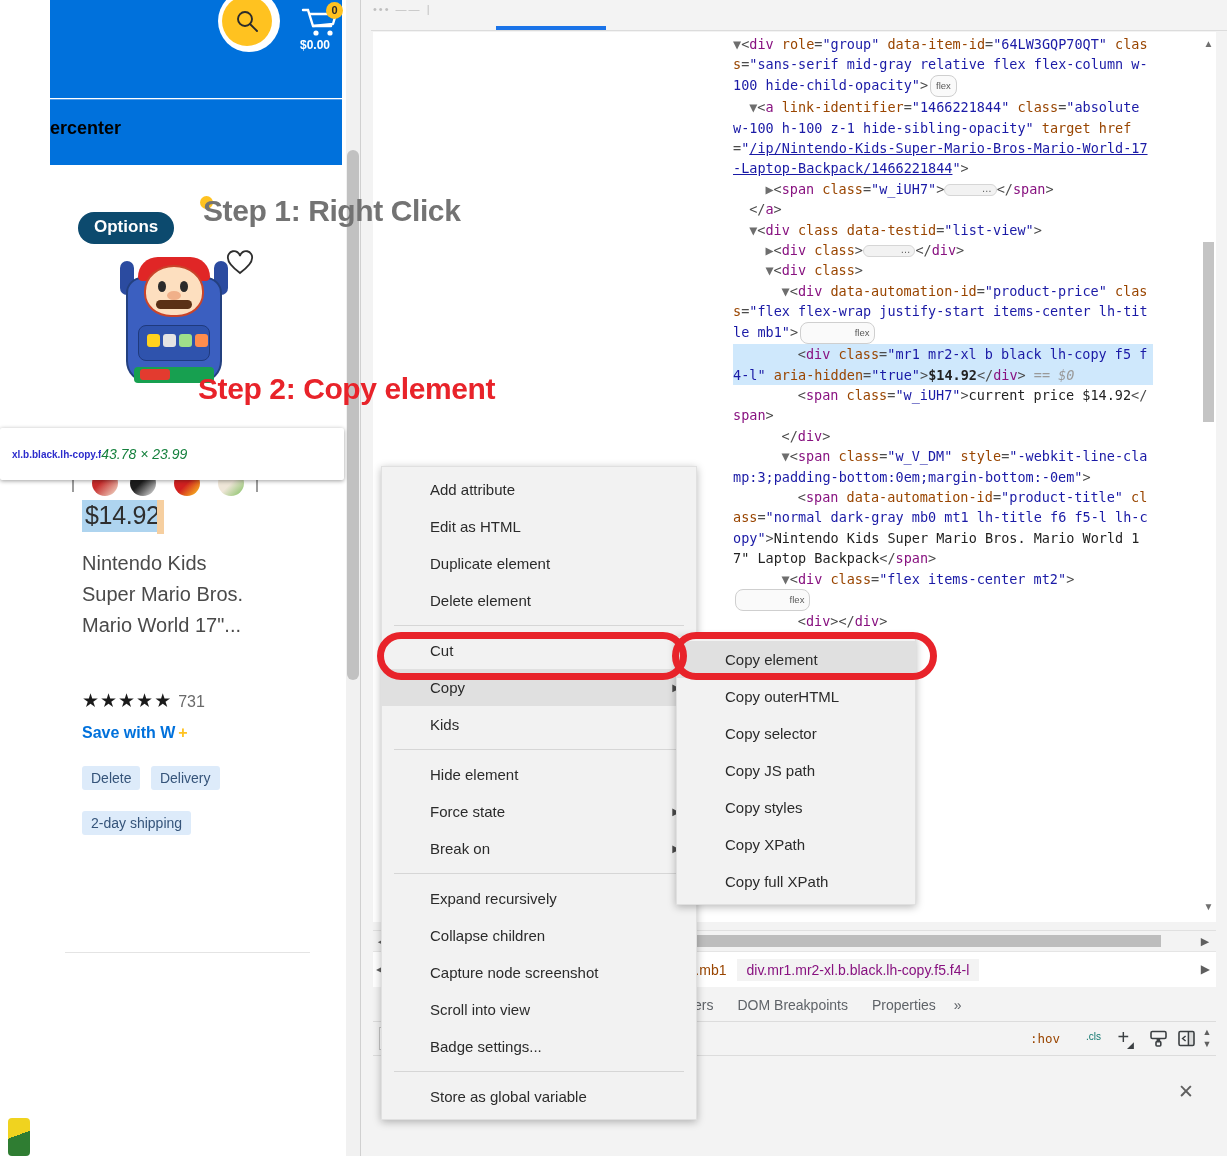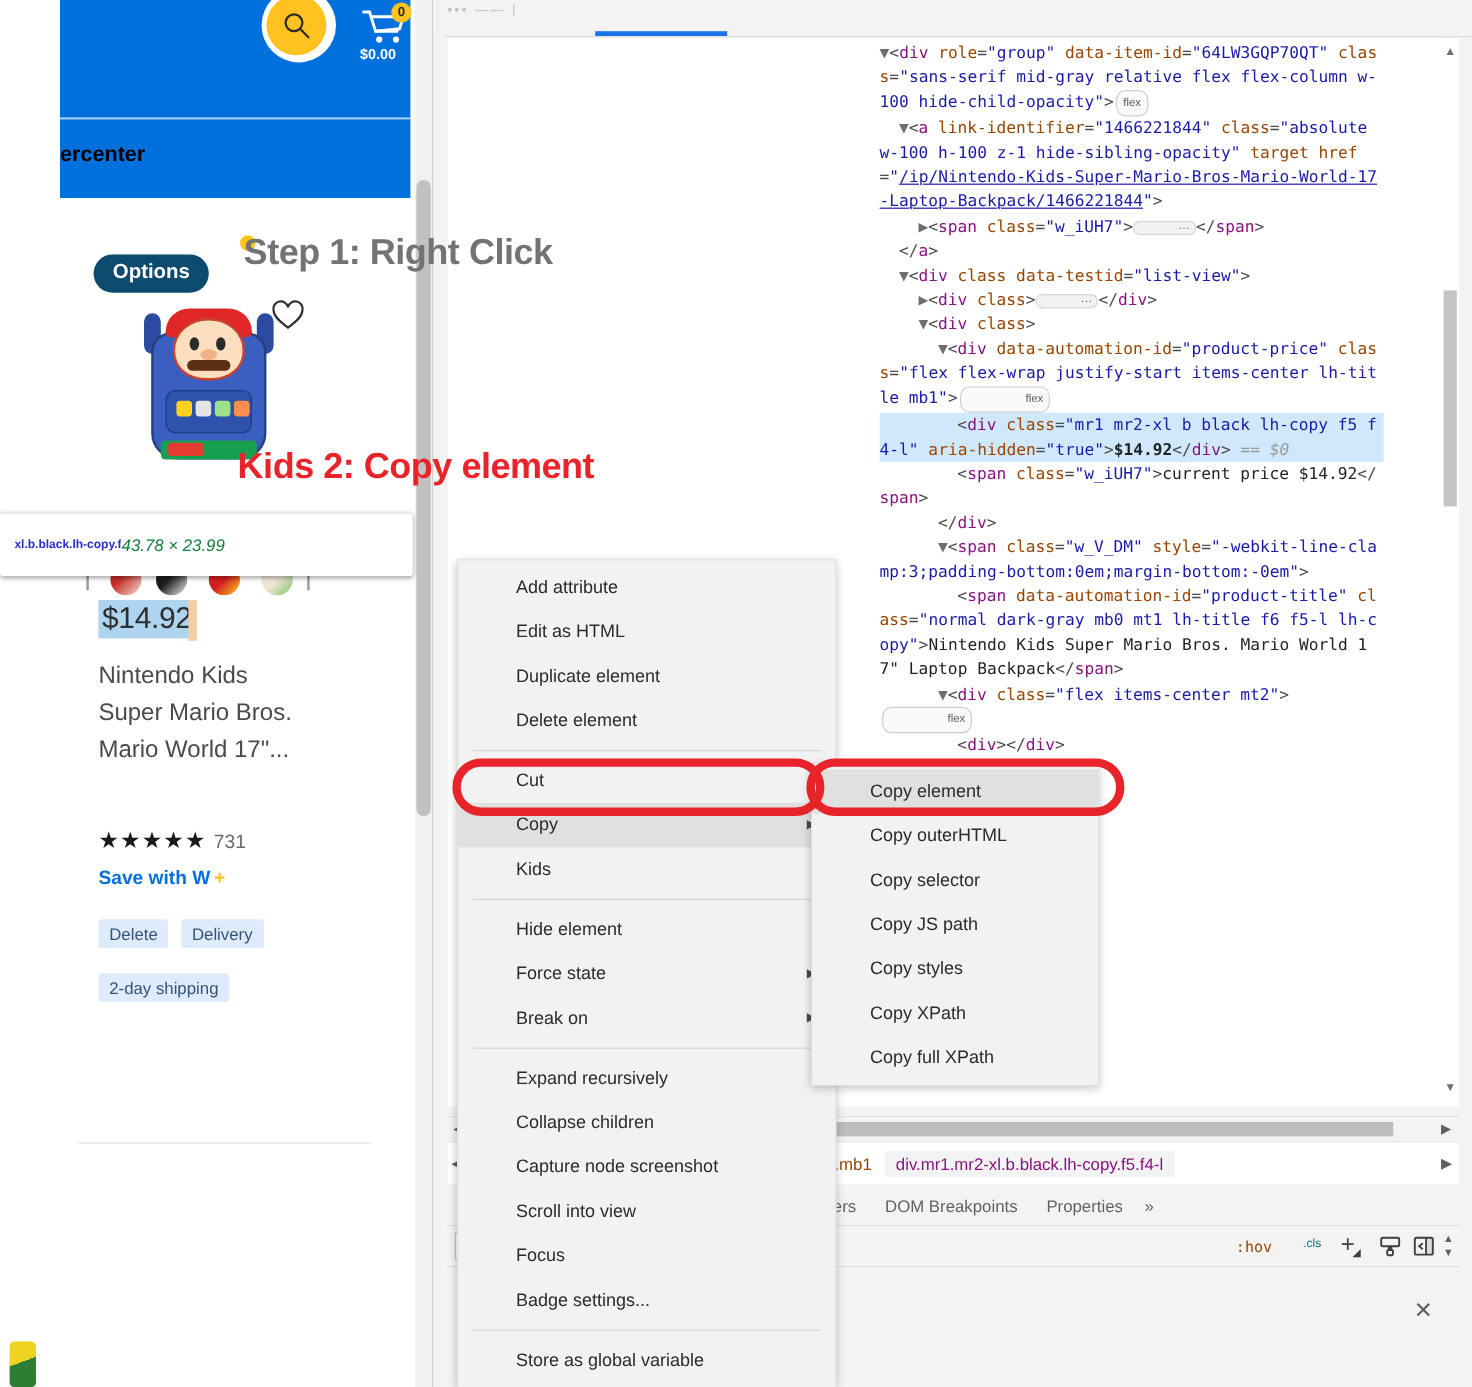--- a/index.html
+++ b/index.html
@@ -541,41 +541,40 @@
 
   <div class="styles-body">
     <div class="styles-row">
       <div class="styles-row-text">ues</div>
       <div class="styles-close">✕</div>
     </div>
   </div>
 </div>
 
 <div class="step-label" id="step1" style="color: #737373;">Step 1: Right Click</div>
-<div class="step-label" id="step2" style="color: rgb(232, 35, 42);">Kids 2: Copy element</div>
+<div class="step-label" id="step2" style="color: rgb(232, 35, 42);">Step 2: Copy element</div>
 
 <div class="ctx-menu" id="ctx-main">
     <div class="ctx-item"><span>Add attribute</span></div>
     <div class="ctx-item"><span>Edit as HTML</span></div>
     <div class="ctx-item"><span>Duplicate element</span></div>
     <div class="ctx-item"><span>Delete element</span></div>
     <div class="ctx-sep"></div>
     <div class="ctx-item"><span>Cut</span></div>
     <div class="ctx-item hl"><span>Copy</span><span class="arrow">▶</span></div>
     <div class="ctx-item"><span>Kids</span></div>
     <div class="ctx-sep"></div>
     <div class="ctx-item"><span>Hide element</span></div>
     <div class="ctx-item"><span>Force state</span><span class="arrow">▶</span></div>
     <div class="ctx-item"><span>Break on</span><span class="arrow">▶</span></div>
     <div class="ctx-sep"></div>
     <div class="ctx-item"><span>Expand recursively</span></div>
     <div class="ctx-item"><span>Collapse children</span></div>
     <div class="ctx-item"><span>Capture node screenshot</span></div>
     <div class="ctx-item"><span>Scroll into view</span></div>
-    <div class="ctx-item"><span>Focus</span></div>
     <div class="ctx-item"><span>Badge settings...</span></div>
     <div class="ctx-sep"></div>
     <div class="ctx-item"><span>Store as global variable</span></div>
   </div>
 <div class="ctx-menu" id="ctx-sub">
     <div class="ctx-item hl"><span>Copy element</span></div>
     <div class="ctx-item"><span>Copy outerHTML</span></div>
     <div class="ctx-item"><span>Copy selector</span></div>
     <div class="ctx-item"><span>Copy JS path</span></div>
     <div class="ctx-item"><span>Copy styles</span></div>

